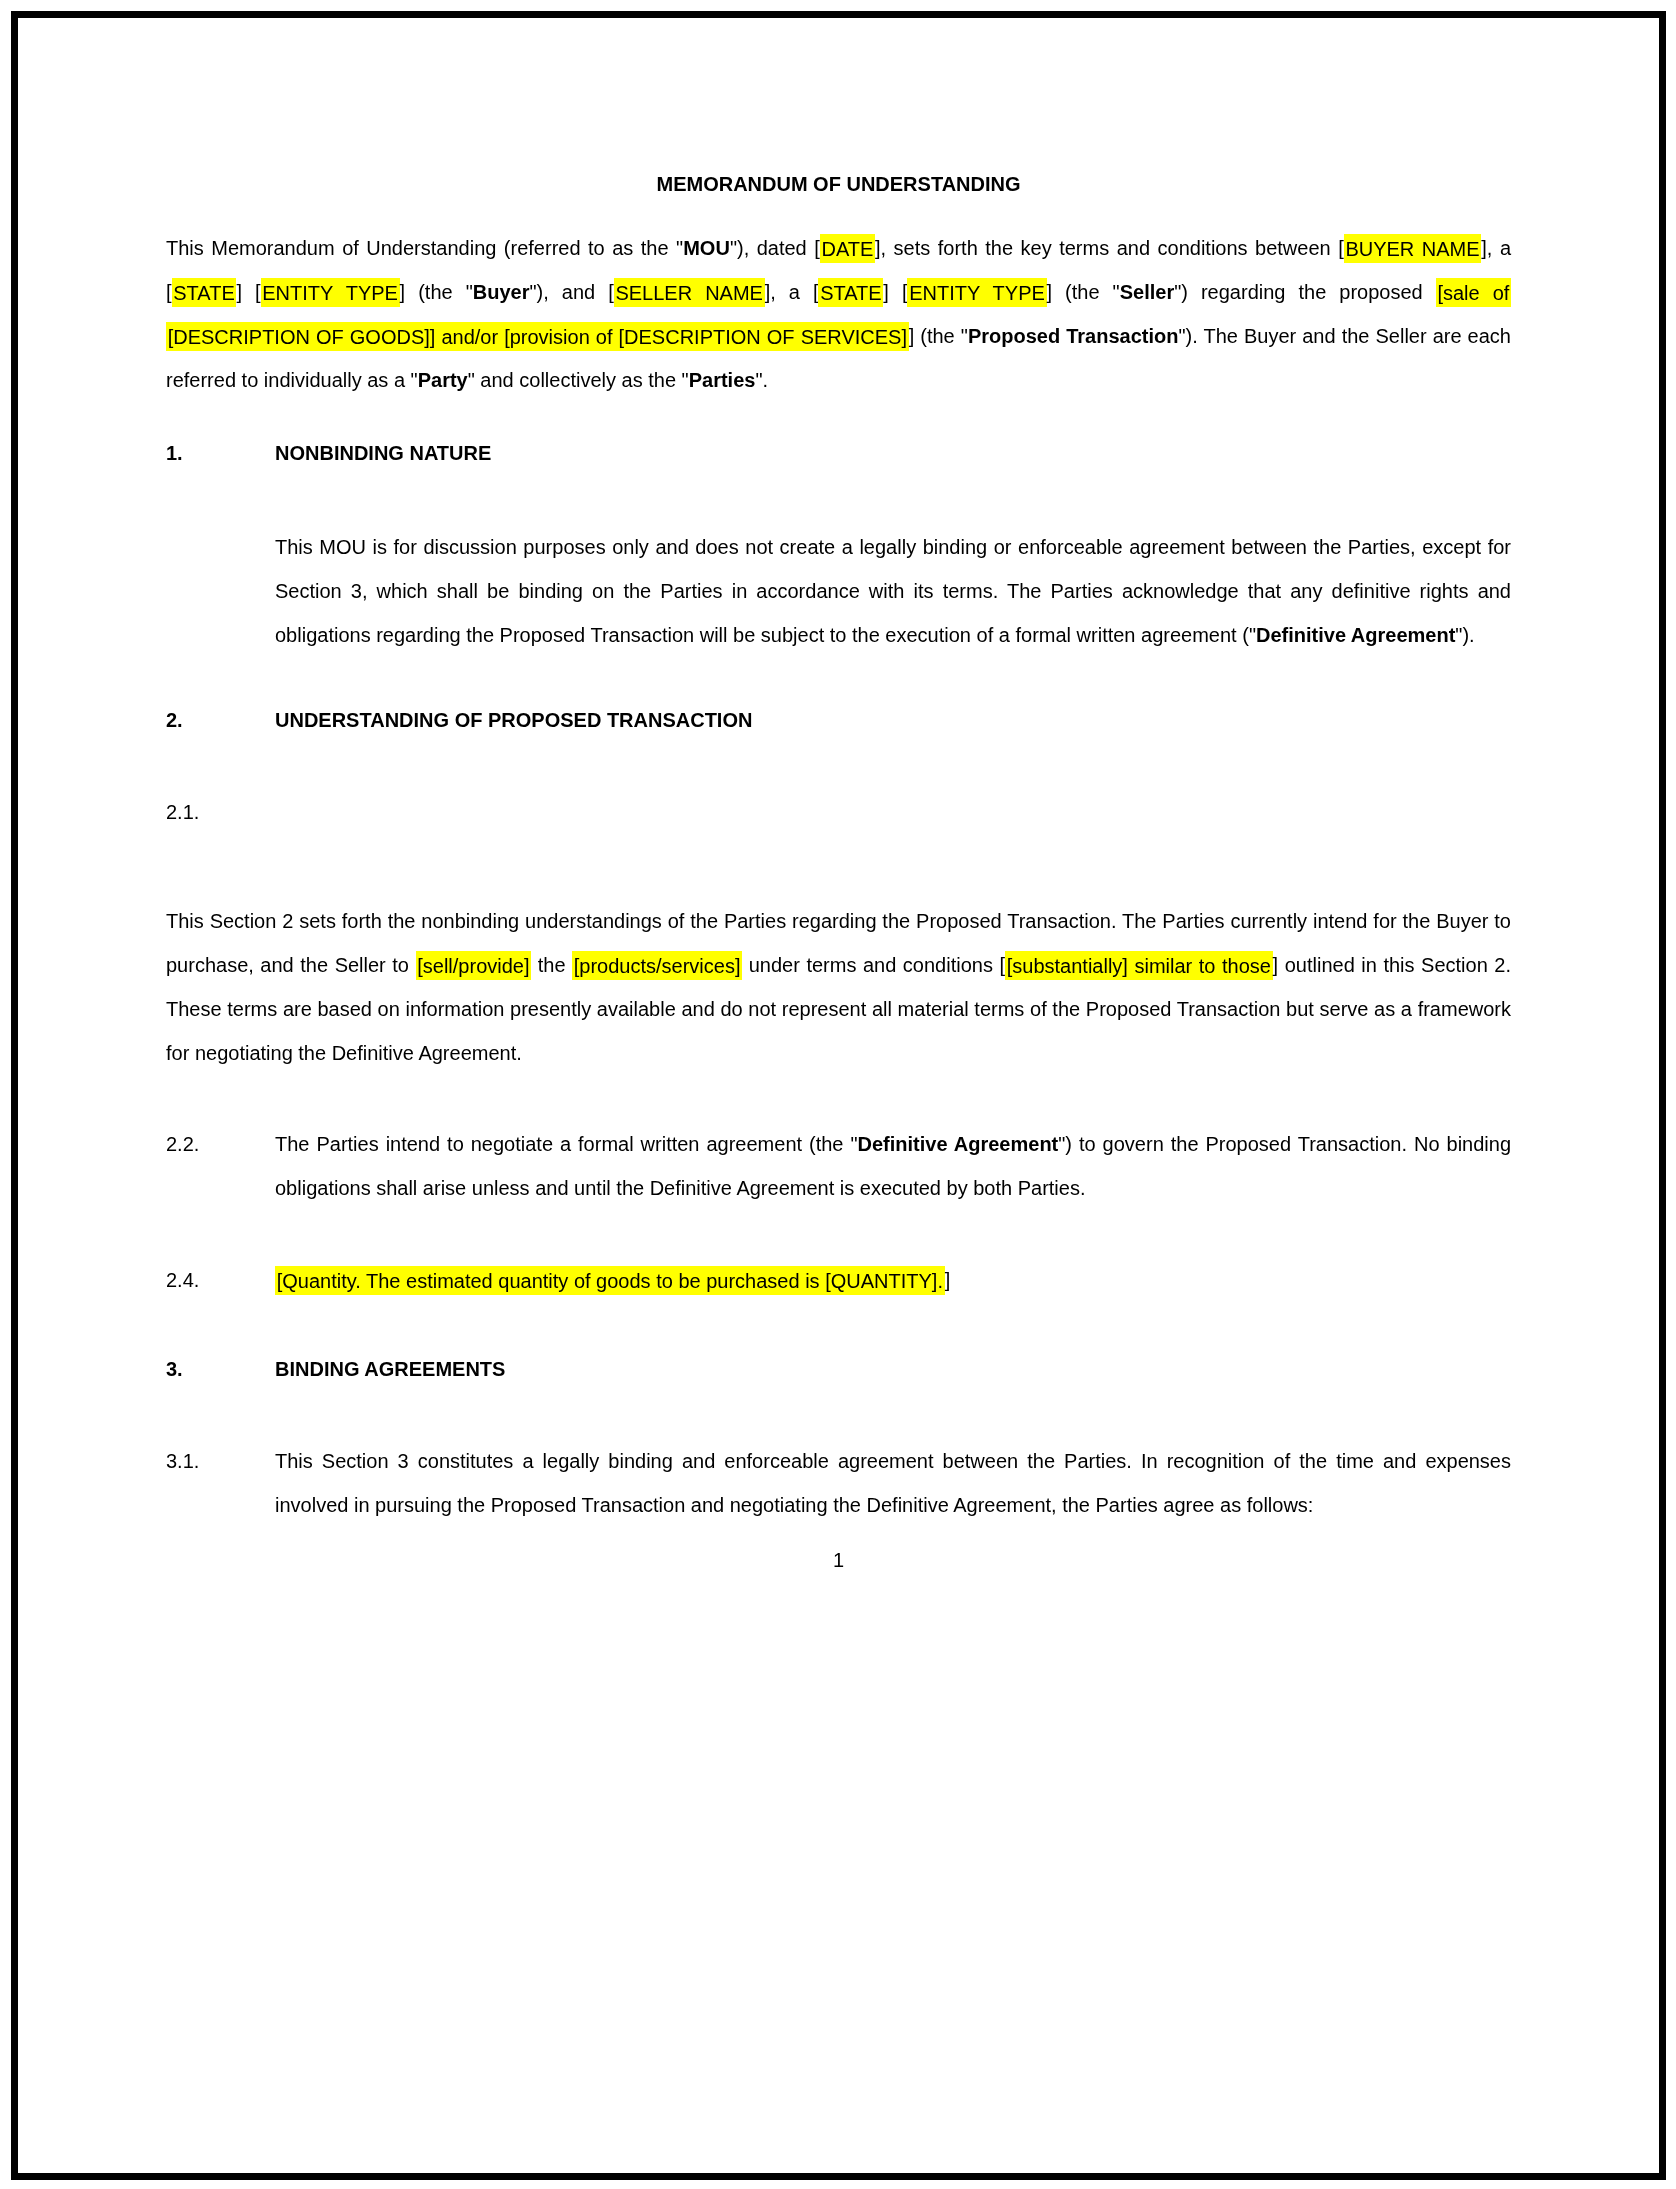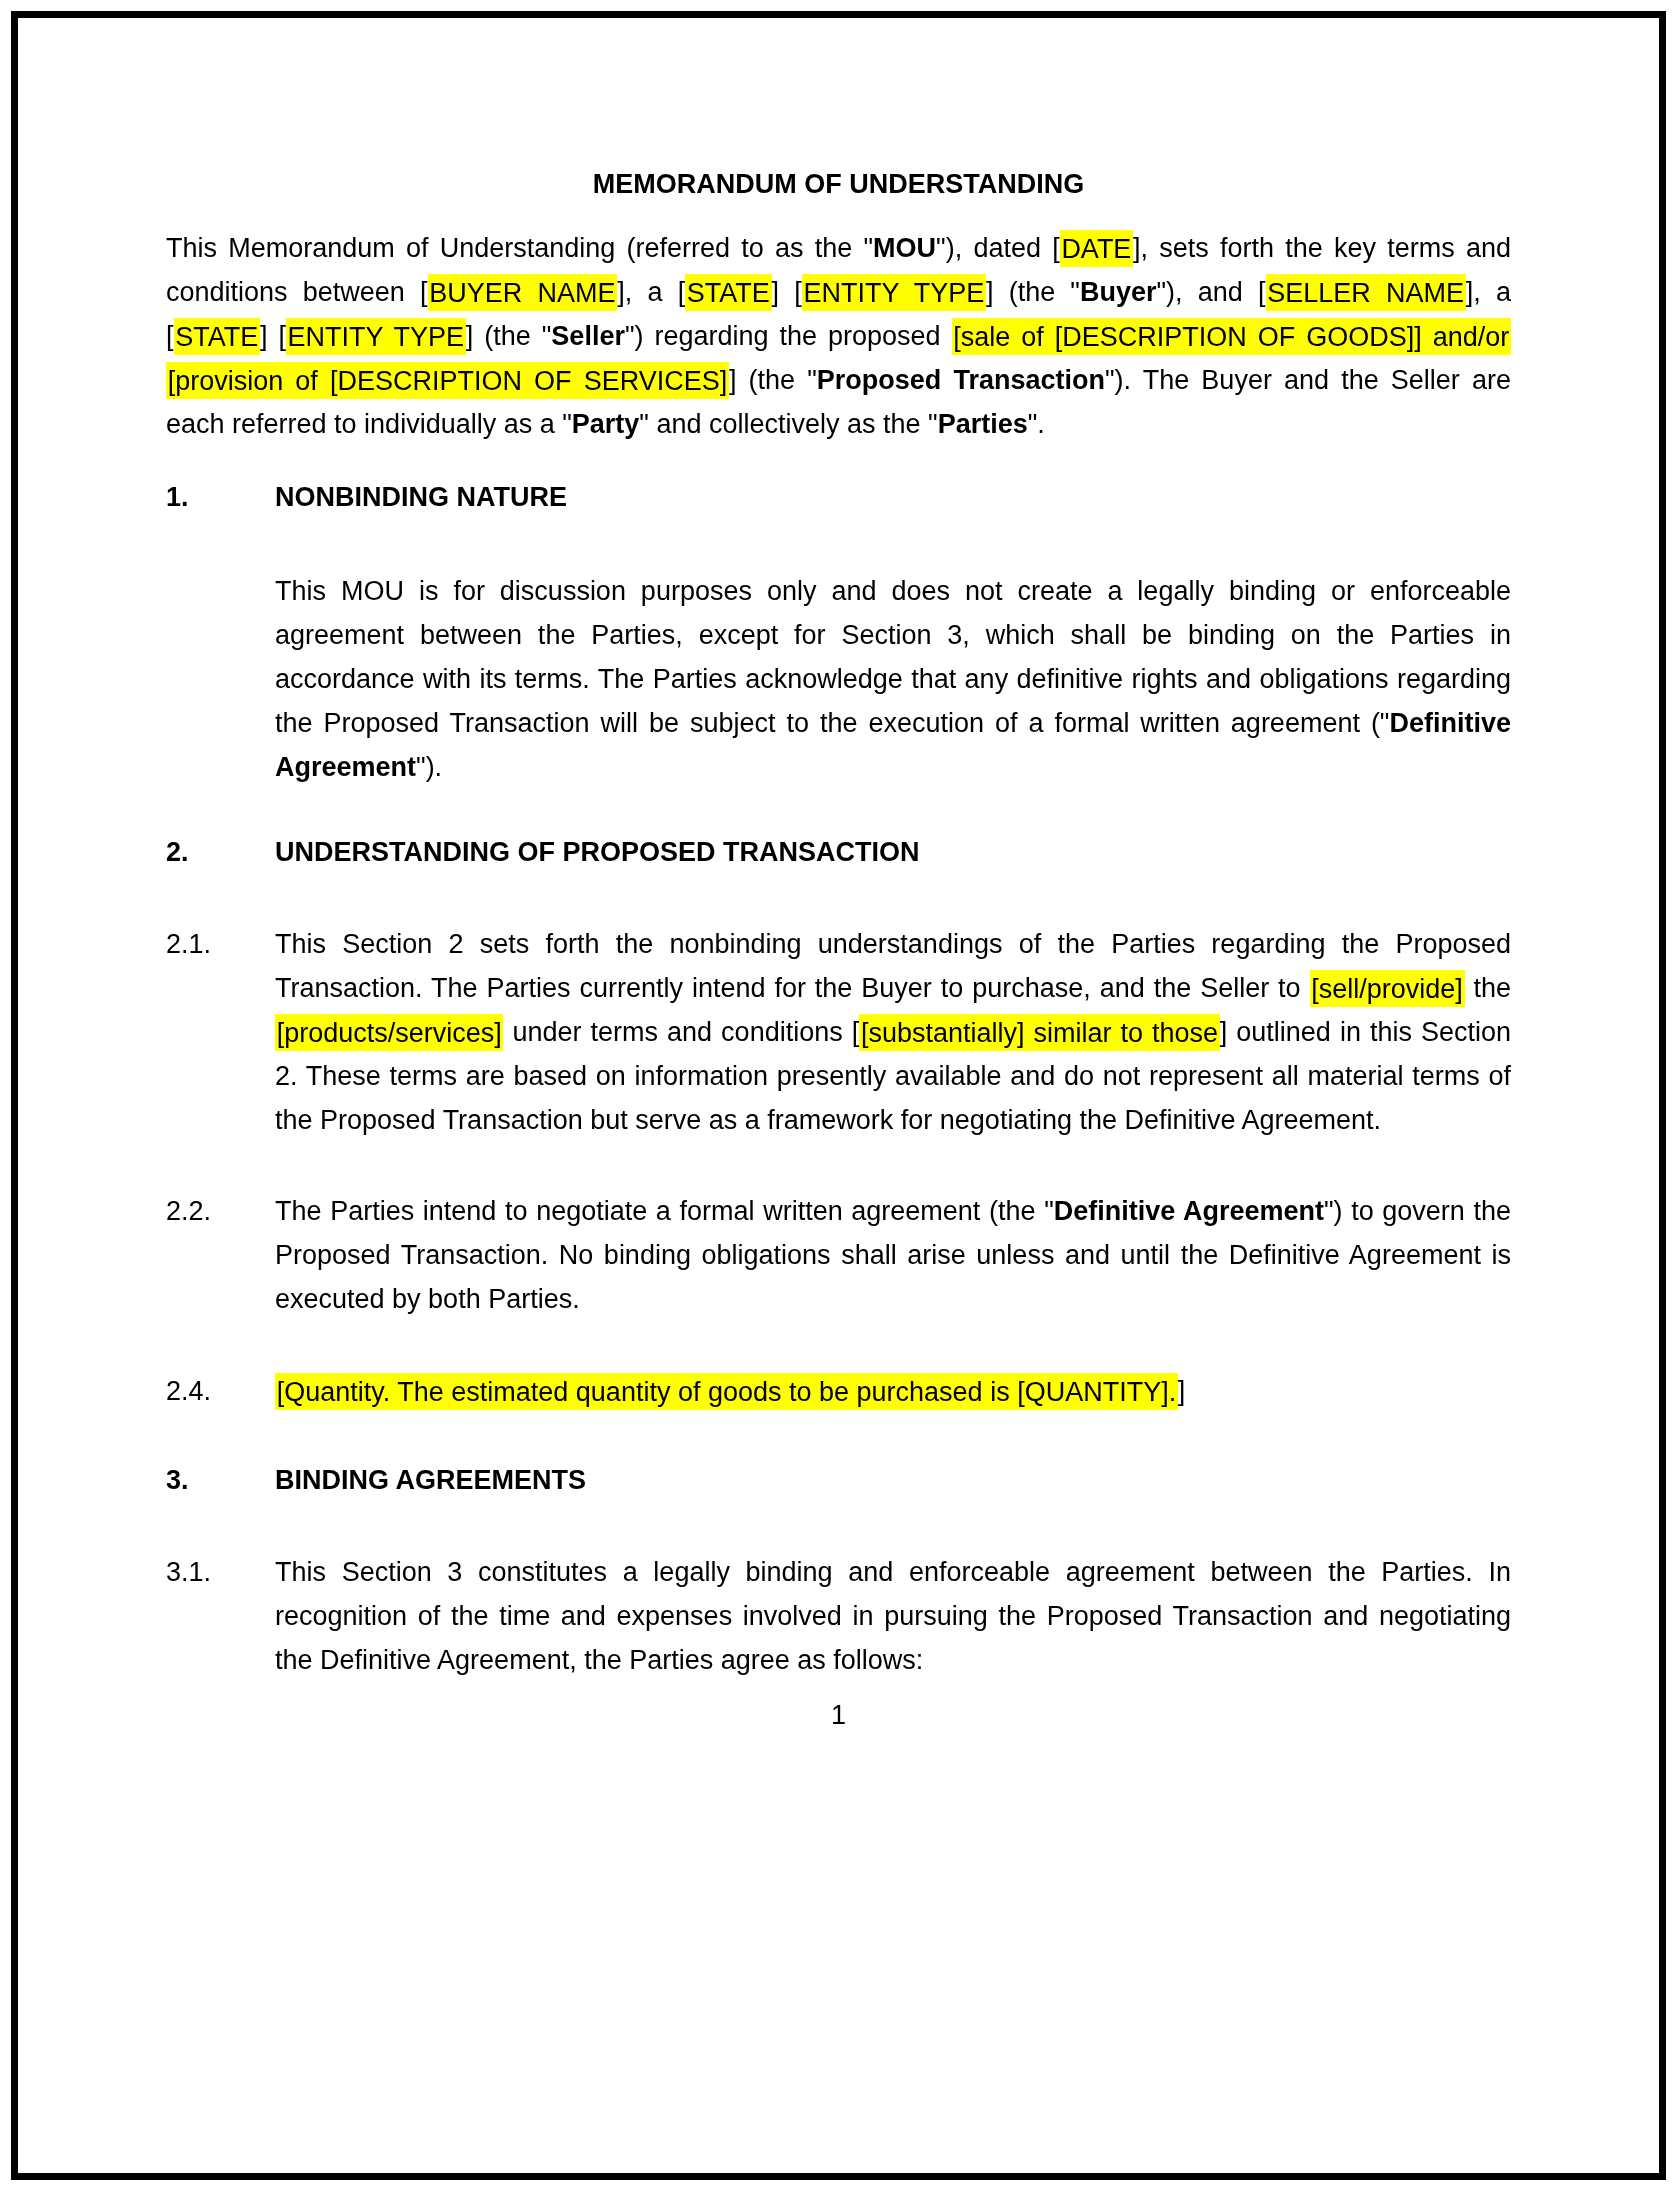--- a/index.html
+++ b/index.html
@@ -16,21 +16,21 @@
     top: 10.5px; left: 10.5px; right: 10.5px; bottom: 10.5px;
     border: 7px solid #000000;
     pointer-events: none;
   }
   .content {
     position: absolute;
     left: 166px;
     width: 1345px;
     top: 0;
     padding-top: 162px;
-    font-size: 27px;
+    font-size: 20px;
     line-height: 44px;
   }
   .doc-title {
     text-align: center;
     font-weight: bold;
     margin-bottom: 20px;
   }
   .para { text-align: justify; }
   .item { display: flex; }
   .item .num { flex: 0 0 109px; width: 109px; }
@@ -65,21 +65,21 @@
   <div class="item" style="margin-bottom:41px;justify-content:space-between;">
     <span class="num"></span>
     <div class="txt"><span>This MOU is for discussion purposes only and does not create a legally binding or enforceable agreement between the Parties, except for Section 3, which shall be binding on the Parties in accordance with its terms. The Parties acknowledge that any definitive rights and obligations regarding the Proposed Transaction will be subject to the execution of a formal written agreement ("</span><span class="b">Definitive Agreement</span><span>").</span></div>
   </div>
 
   <div class="heading" style="margin-bottom:48px;">
     <span class="num">2.</span>
     <span class="htxt">UNDERSTANDING OF PROPOSED TRANSACTION</span>
   </div>
 
-  <div class="item" style="margin-bottom:47px;">
+  <div class="item" style="margin-bottom:47px;flex-direction:column;">
     <span class="num">2.1.</span>
     <div class="txt"><span>This Section 2 sets forth the nonbinding understandings of the Parties regarding the Proposed Transaction. The Parties currently intend for the Buyer to purchase, and the Seller to </span><span class="hl">[sell/provide]</span><span> the </span><span class="hl">[products/services]</span><span> under terms and conditions [</span><span class="hl">[substantially] similar to those</span><span>] outlined in this Section 2. These terms are based on information presently available and do not represent all material terms of the Proposed Transaction but serve as a framework for negotiating the Definitive Agreement.</span></div>
   </div>
 
   <div class="item" style="margin-bottom:48px;justify-content:flex-end;">
     <span class="num">2.2.</span>
     <div class="txt"><span>The Parties intend to negotiate a formal written agreement (the "</span><span class="b">Definitive Agreement</span><span>") to govern the Proposed Transaction. No binding obligations shall arise unless and until the Definitive Agreement is executed by both Parties.</span></div>
   </div>
 
 

